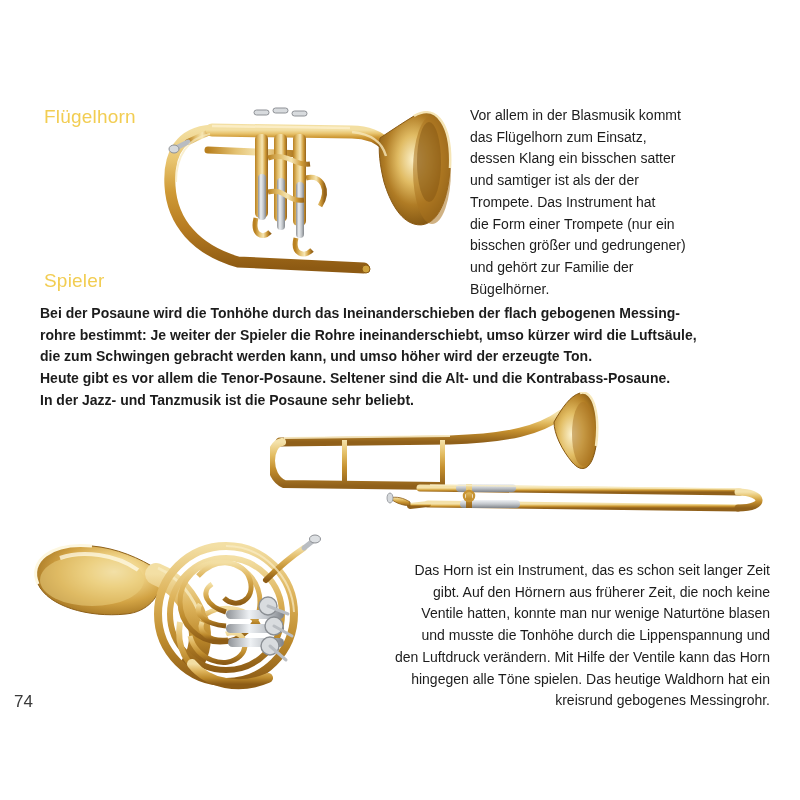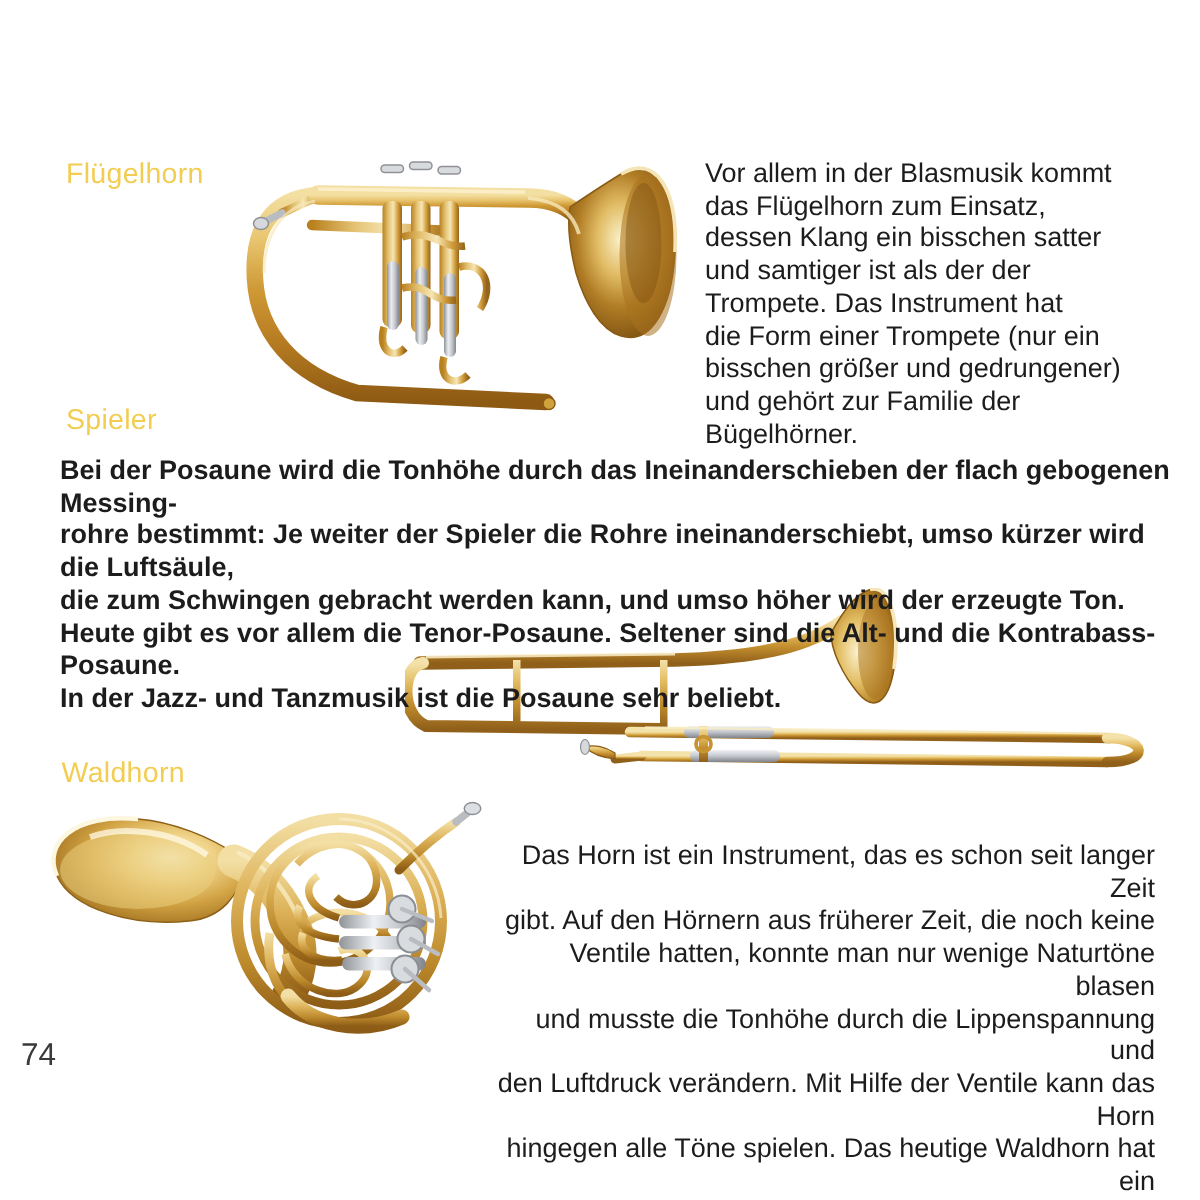--- a/index.html
+++ b/index.html
@@ -22,29 +22,29 @@
     color: #f2cd52;
     font-size: 19px;
     font-weight: 400;
     letter-spacing: 0.2px;
     white-space: nowrap;
     z-index: 5;
   }
   .body-text {
     position: absolute;
     color: #1c1c1c;
-    font-size: 18px;
+    font-size: 14px;
     line-height: 21.7px;
     white-space: pre-line;
     z-index: 4;
   }
   .page-number {
     position: absolute;
     color: #3a3a3a;
-    font-size: 21px;
+    font-size: 17px;
     z-index: 5;
   }
   .instrument {
     position: absolute;
     z-index: 2;
   }
   
   #heading-fluegelhorn { left: 44px; top: 106px; }
   #text-fluegelhorn    { left: 470px; top: 105px; width: 290px; }
   #heading-posaune     { left: 44px; top: 270px; }
@@ -218,21 +218,20 @@
       <path d="M 158 112 L 140 114" fill="none" stroke="url(#tbBrass)" stroke-width="6" stroke-linecap="round"></path>
       <path d="M 140 114 C 130 113 124 110 120 106
                C 126 104 134 106 140 110 Z" fill="url(#tbBrass)" stroke="#8a5a14" stroke-width="0.8"></path>
       <ellipse cx="120" cy="106" rx="3" ry="5" fill="#d6d9dc" stroke="#8d9095" stroke-width="0.8"></ellipse>
 
       <path d="M 14 46 L 180 44" fill="none" stroke="#fbf0cb" stroke-width="2" opacity="0.85"></path>
       <path d="M 160 93 L 466 97" fill="none" stroke="#f8ecc4" stroke-width="1.6" opacity="0.8"></path>
     </svg>
   </div>
 
-  <div class="heading" id="heading-waldhorn">Waldhorn</div>
 
   <div class="instrument" id="img-waldhorn">
     <svg viewBox="0 0 295 195" width="295" height="195" aria-hidden="true">
       <defs>
         <radialGradient id="hnBell" cx="62%" cy="38%" r="72%">
           <stop offset="0%" stop-color="#fdf6d9"></stop>
           <stop offset="30%" stop-color="#f0d489"></stop>
           <stop offset="62%" stop-color="#d2a344"></stop>
           <stop offset="100%" stop-color="#9a6a1a"></stop>
         </radialGradient>

